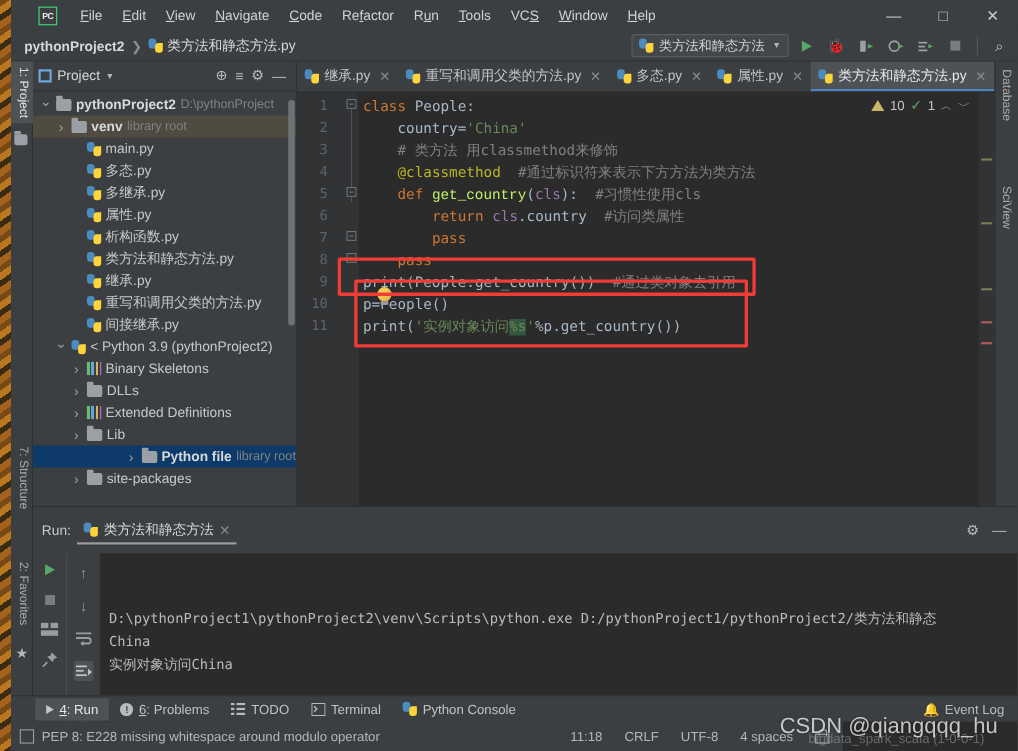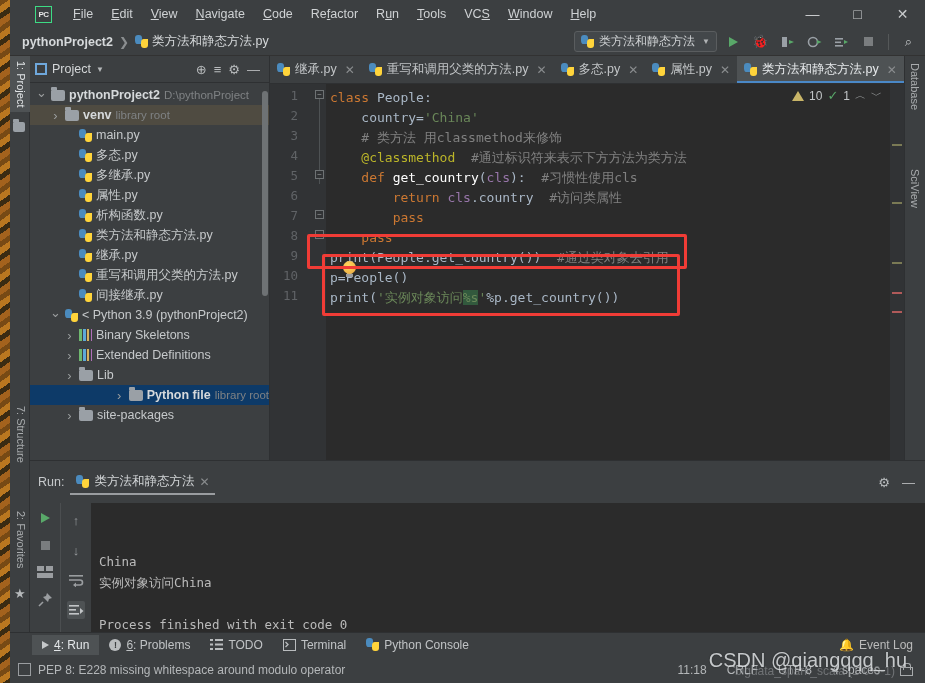--- a/index.html
+++ b/index.html
@@ -197,21 +197,21 @@
   }
   .codeline {
     position: absolute; left: 60px; white-space: pre;
     font-family: "DejaVu Sans Mono", monospace; font-size: 13px;
     color: #a9b7c6; line-height: 20px;
   }
   .k  { color: #cc7832; }        
   .s  { color: #6a8759; }        
   .c  { color: #808080; }        
   .dec{ color: #bbb529; }        
-  .fn { color: #ffffff; }        
+  .fn { color: #bef264; font-family: Liberation Mono, monospace; }        
   .pm { color: #9876aa; }
   .fmt{ color: #6a8759; background: #32593d; }
 
   .inspect-widget {
     position: absolute; right: 22px; top: 4px; display: flex; align-items: center; gap: 5px;
     font-size: 12px; color: #c2c5c7; z-index: 5;
   }
   .warn-tri {
     width: 0; height: 0; border-left: 6px solid transparent; border-right: 6px solid transparent;
     border-bottom: 10px solid #c9b568; position: relative;
@@ -296,21 +296,21 @@
     display: flex; align-items: center; gap: 5px; padding: 3px 10px;
     font-size: 12px; color: #c0c3c5; white-space: nowrap;
   }
   .bb-item.active { background: #4e5254; color: #e3e6e8; }
   .bb-item u { text-decoration: underline; }
   .bb-right { margin-left: auto; display: flex; align-items: center; gap: 5px; padding-right: 12px; }
   .bell { font-size: 12px; color: #bfc2c4; }
 
   
   .statusbar {
-    position: absolute; left: 10px; top: 656px; width: 915px; height: 27px;
+    position: absolute; left: 10px; top: 656px; width: 756px; height: 27px;
     background: #3c3f41; display: flex; align-items: center;
     padding-left: 8px; font-size: 12px; color: #b4b7b9;
   }
   .sb-icon { width: 13px; height: 13px; border: 1px solid #9a9da0; margin-right: 7px; flex: none; }
   .sb-right { margin-left: auto; display: flex; align-items: center; gap: 20px; padding-right: 14px; position: relative;}
   .sb-lock { width: 11px; height: 13px; position: relative; }
   .sb-lock::before{content:"";position:absolute;bottom:0;left:0;width:11px;height:7px;border:1.5px solid #a7aaac;}
   .sb-lock::after{content:"";position:absolute;top:0;left:2.5px;width:6px;height:6px;border:1.5px solid #a7aaac;border-bottom:none;border-radius:3px 3px 0 0;}
 
   .watermark {
@@ -490,20 +490,25 @@
           <span class="pyicon"></span>
           <span>&lt; Python 3.9 (pythonProject2)</span>
         </div>
         <div class="trow indent2">
           <span class="arrow right"></span>
           <span class="libicon"></span>
           <span>Binary Skeletons</span>
         </div>
         <div class="trow indent2">
           <span class="arrow right"></span>
+          <span class="folder"></span>
+          <span>DLLs</span>
+        </div>
+        <div class="trow indent2">
+          <span class="arrow right"></span>
           <span class="libicon"></span>
           <span>Extended Definitions</span>
         </div>
         <div class="trow indent2">
           <span class="arrow right"></span>
           <span class="folder"></span>
           <span>Lib</span>
         </div>
         <div class="trow sel-blue indent2">
           <span class="arrow right"></span>
@@ -659,21 +664,21 @@
           <svg width="15" height="13" viewBox="0 0 15 13">
               <rect x="0" y="1" width="10" height="1.6" fill="#c2c5c7"></rect>
               <rect x="0" y="5" width="7" height="1.6" fill="#c2c5c7"></rect>
               <rect x="0" y="9" width="10" height="1.6" fill="#c2c5c7"></rect>
               <path d="M11 4 l3.5 3 l-3.5 3 z" fill="#c2c5c7"></path>
             </svg>
         </div>
         <div class="rt-ico" style="margin-top:14px;font-size:11px;">»</div>
       </div>
       <div class="console">
-        <div id="console-host"><div>China</div><div>实例对象访问China</div><div class="blank">&nbsp;</div><div>Process finished with exit code 0</div></div>
+        <div id="console-host"><div>D:\pythonProject1\pythonProject2\venv\Scripts\python.exe D:/pythonProject1/pythonProject2/类方法和静态</div><div>China</div><div>实例对象访问China</div><div class="blank">&nbsp;</div><div>Process finished with exit code 0</div></div>
         
       </div>
     </div>
   </div>
 
   <div class="bottombar">
       <div class="bb-item active">
         <span style="display: inline-flex; align-items: center;">
           <span class="tri-green" style="border-left-width:7px;border-top-width:4.5px;border-bottom-width:4.5px;border-left-color:#c5c8ca;"></span>
         </span>

